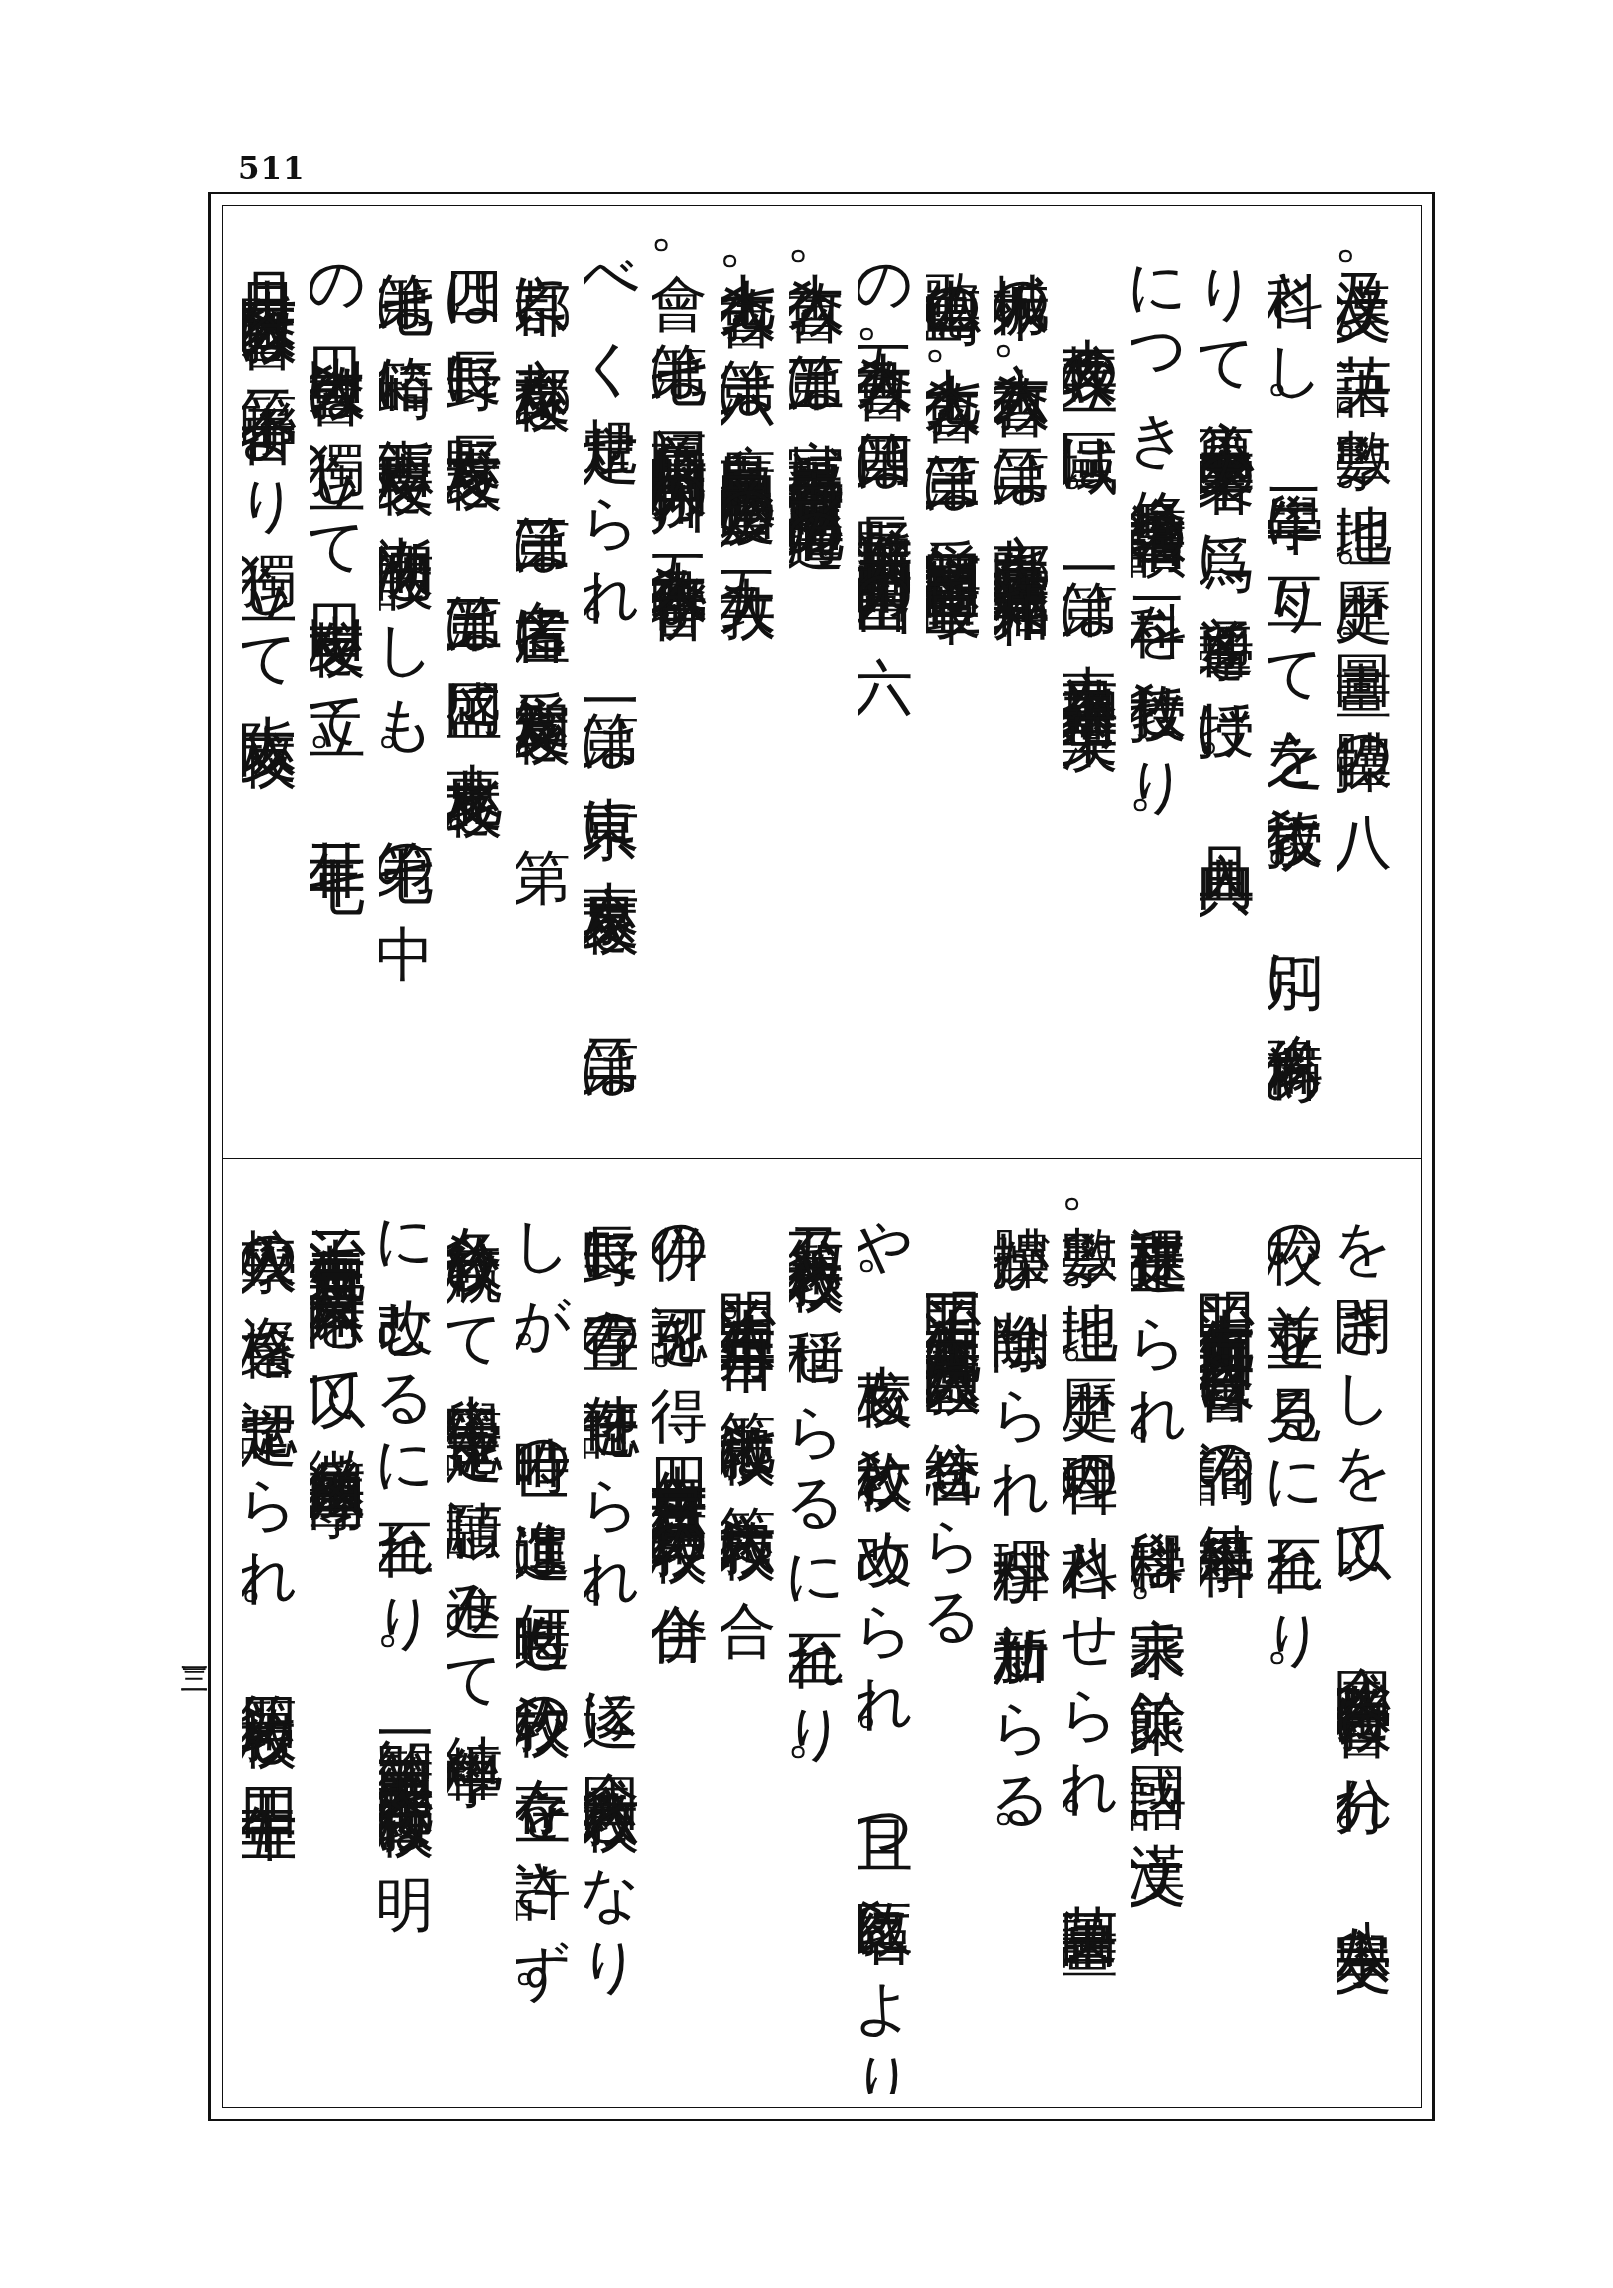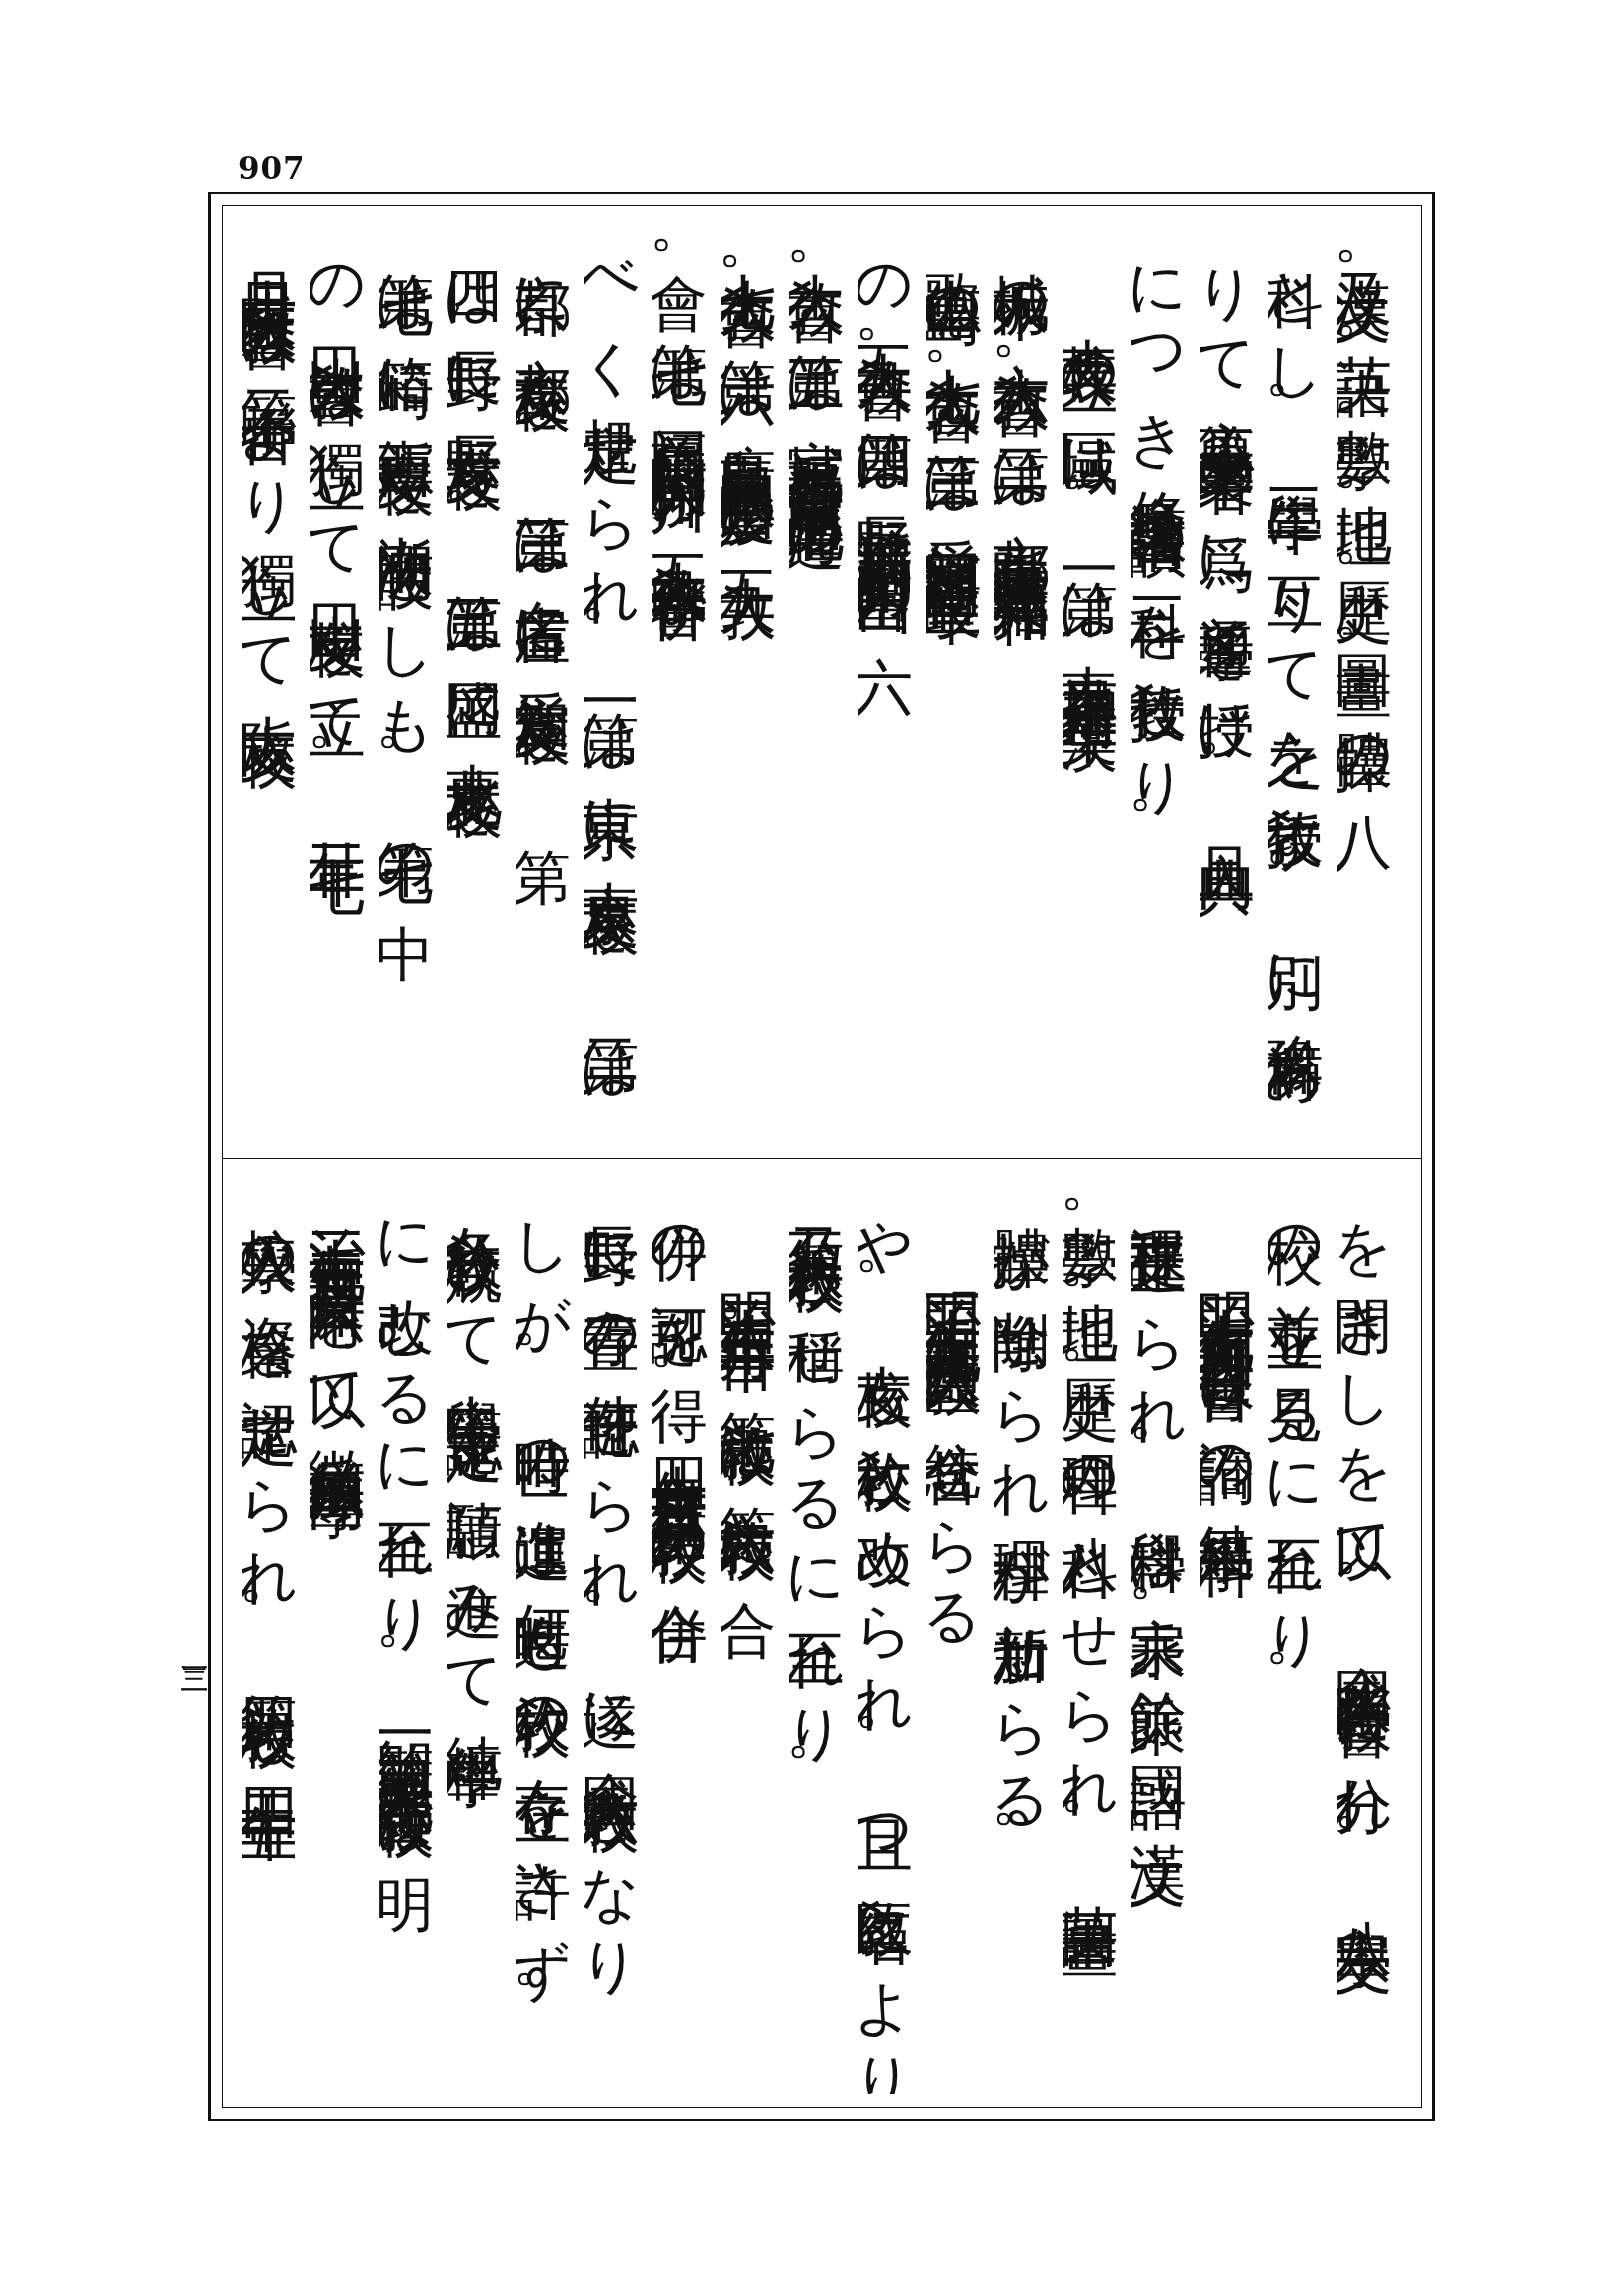--- a/index.html
+++ b/index.html
@@ -16,21 +16,21 @@
   .section.upper{top:226px;height:914px;}
   .section.lower{top:1180px;height:914px;}
   .col{writing-mode:vertical-rl;text-orientation:upright;font-size:59px;line-height:83px;width:83px;
        letter-spacing:5.5px;white-space:nowrap;overflow:hidden;height:914px;}
   .margin-mark{position:absolute;left:175px;top:1647px;writing-mode:vertical-rl;text-orientation:upright;
        font-size:28px;letter-spacing:3.7px;}
 </style>
 </head>
 <body>
 
-<div class="page-number">907</div>
+<div class="page-number">511</div>
 
 <div class="frame-outer"></div>
 <div class="frame-inner"></div>
 <div class="divider"></div>
 
 <div class="section upper">
   <div class="col">及漢文。英語。數學。地理。歷史。圖畫。體操の八</div>
   <div class="col">科とし。三學年に亙りて之を敎授す。別に豫備科あ</div>
   <div class="col">りて高等小學未卒業者の爲に普通學を授け。且內典</div>
   <div class="col">につき修身讀書講讀の三科を敎授せり。</div>

